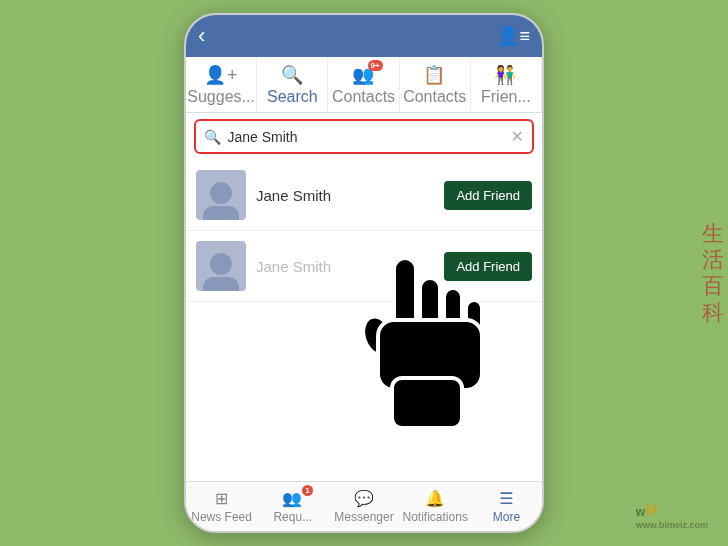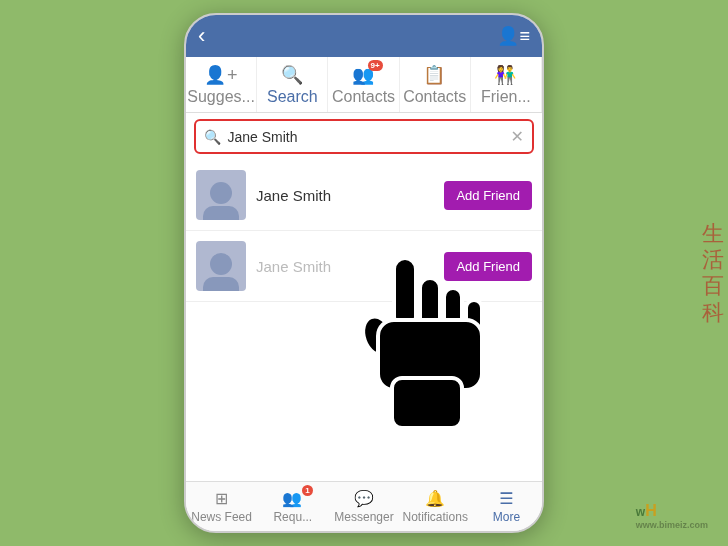--- a/index.html
+++ b/index.html
@@ -157,21 +157,21 @@
       background: #8898bb;
       border-radius: 10px 10px 0 0;
     }
     .result-name {
       flex: 1;
       font-size: 15px;
       color: #333;
       font-weight: 500;
     }
     .add-friend-btn {
-      background: #a21caf;
+      background: #14532d;
       color: #fff;
       border: none;
       border-radius: 4px;
       padding: 7px 12px;
       font-size: 13px;
       font-weight: 500;
       cursor: pointer;
       white-space: nowrap;
     }
 

